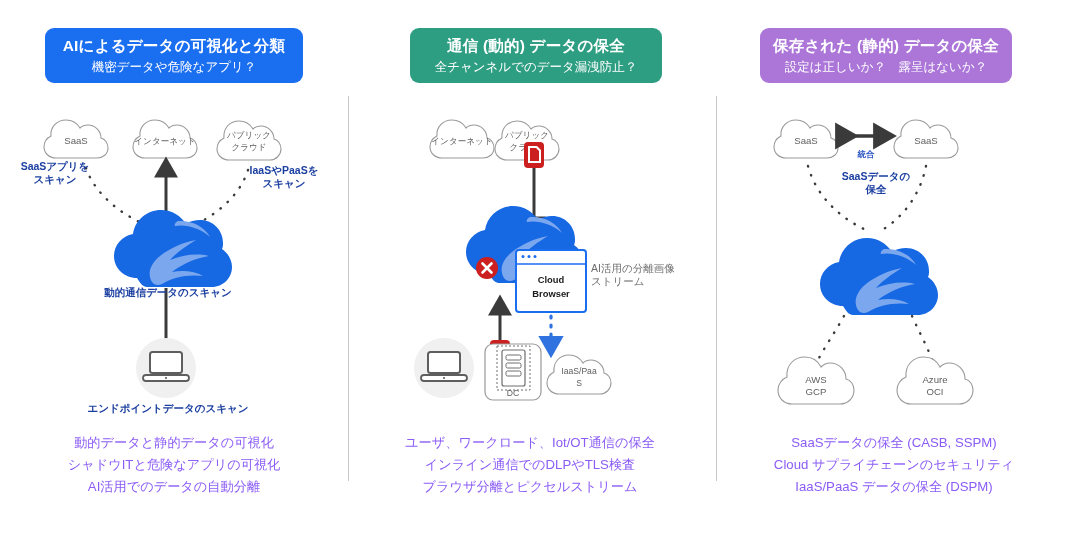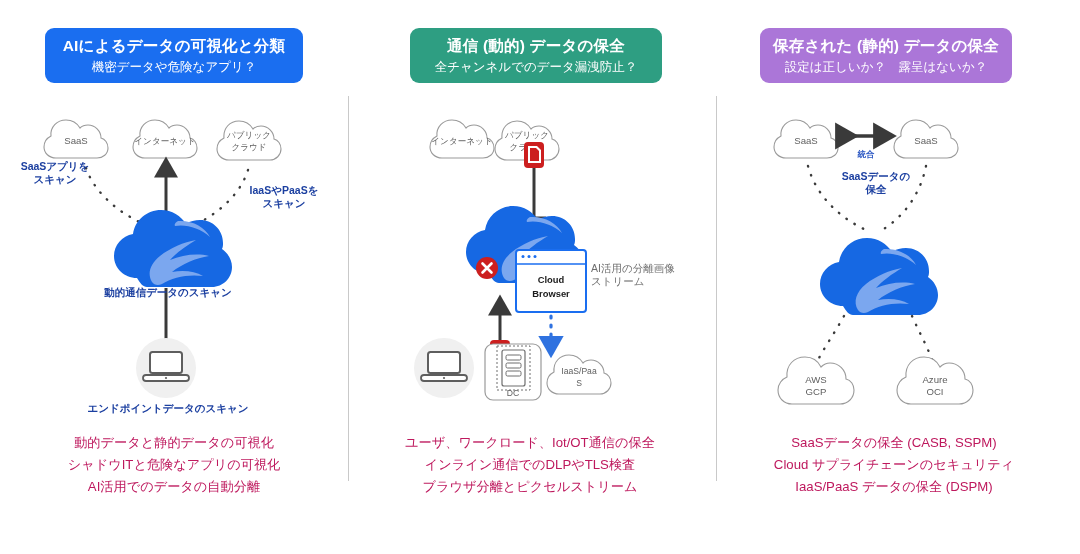--- a/index.html
+++ b/index.html
@@ -76,21 +76,21 @@
     height: 330px;
   }
   .diagram svg { display: block; }
 
   .footnotes {
     position: absolute;
     left: 0;
     top: 432px;
     width: 348px;
     text-align: center;
-    color: #be185d;
+    color: #8b5cf6;
     font-size: 13.2px;
     line-height: 22px;
   }
   .footnotes .fn { white-space: nowrap; }
 
   .cap {
     position: absolute;
     color: #1b3fa0;
     font-weight: bold;
     font-size: 10.5px;
@@ -192,21 +192,21 @@
         <g>
           <circle cx="166" cy="272" r="30" fill="#f0f0f0"></circle>
           <rect x="150" y="256" width="32" height="21" rx="2.5" fill="#ffffff" stroke="#5e5e5e" stroke-width="2"></rect>
           <rect x="143" y="279" width="46" height="6" rx="3" fill="#ffffff" stroke="#5e5e5e" stroke-width="1.8"></rect>
           <circle cx="166" cy="282" r="1.1" fill="#5e5e5e"></circle>
         </g>
       </svg>
 
       <div class="cap" style="left:8px; top:64px; width:94px;"><span>SaaSアプリを</span><br><span>スキャン</span></div>
 
-      <div class="cap" style="left:232px; top:88px; width:104px;"><span>IaaSやPaaSを</span><br><span>スキャン</span></div>
+      <div class="cap" style="left:232px; top:68px; width:104px;"><span>IaaSやPaaSを</span><br><span>スキャン</span></div>
 
       <div class="cap" style="left:44px; top:190px; width:248px;">動的通信データのスキャン</div>
 
       <div class="cap" style="left:24px; top:306px; width:288px;">エンドポイントデータのスキャン</div>
     </div>
 
     <div class="footnotes">
       <div class="fn">動的データと静的データの可視化</div>
       <div class="fn">シャドウITと危険なアプリの可視化</div>
       <div class="fn">AI活用でのデータの自動分離</div>

